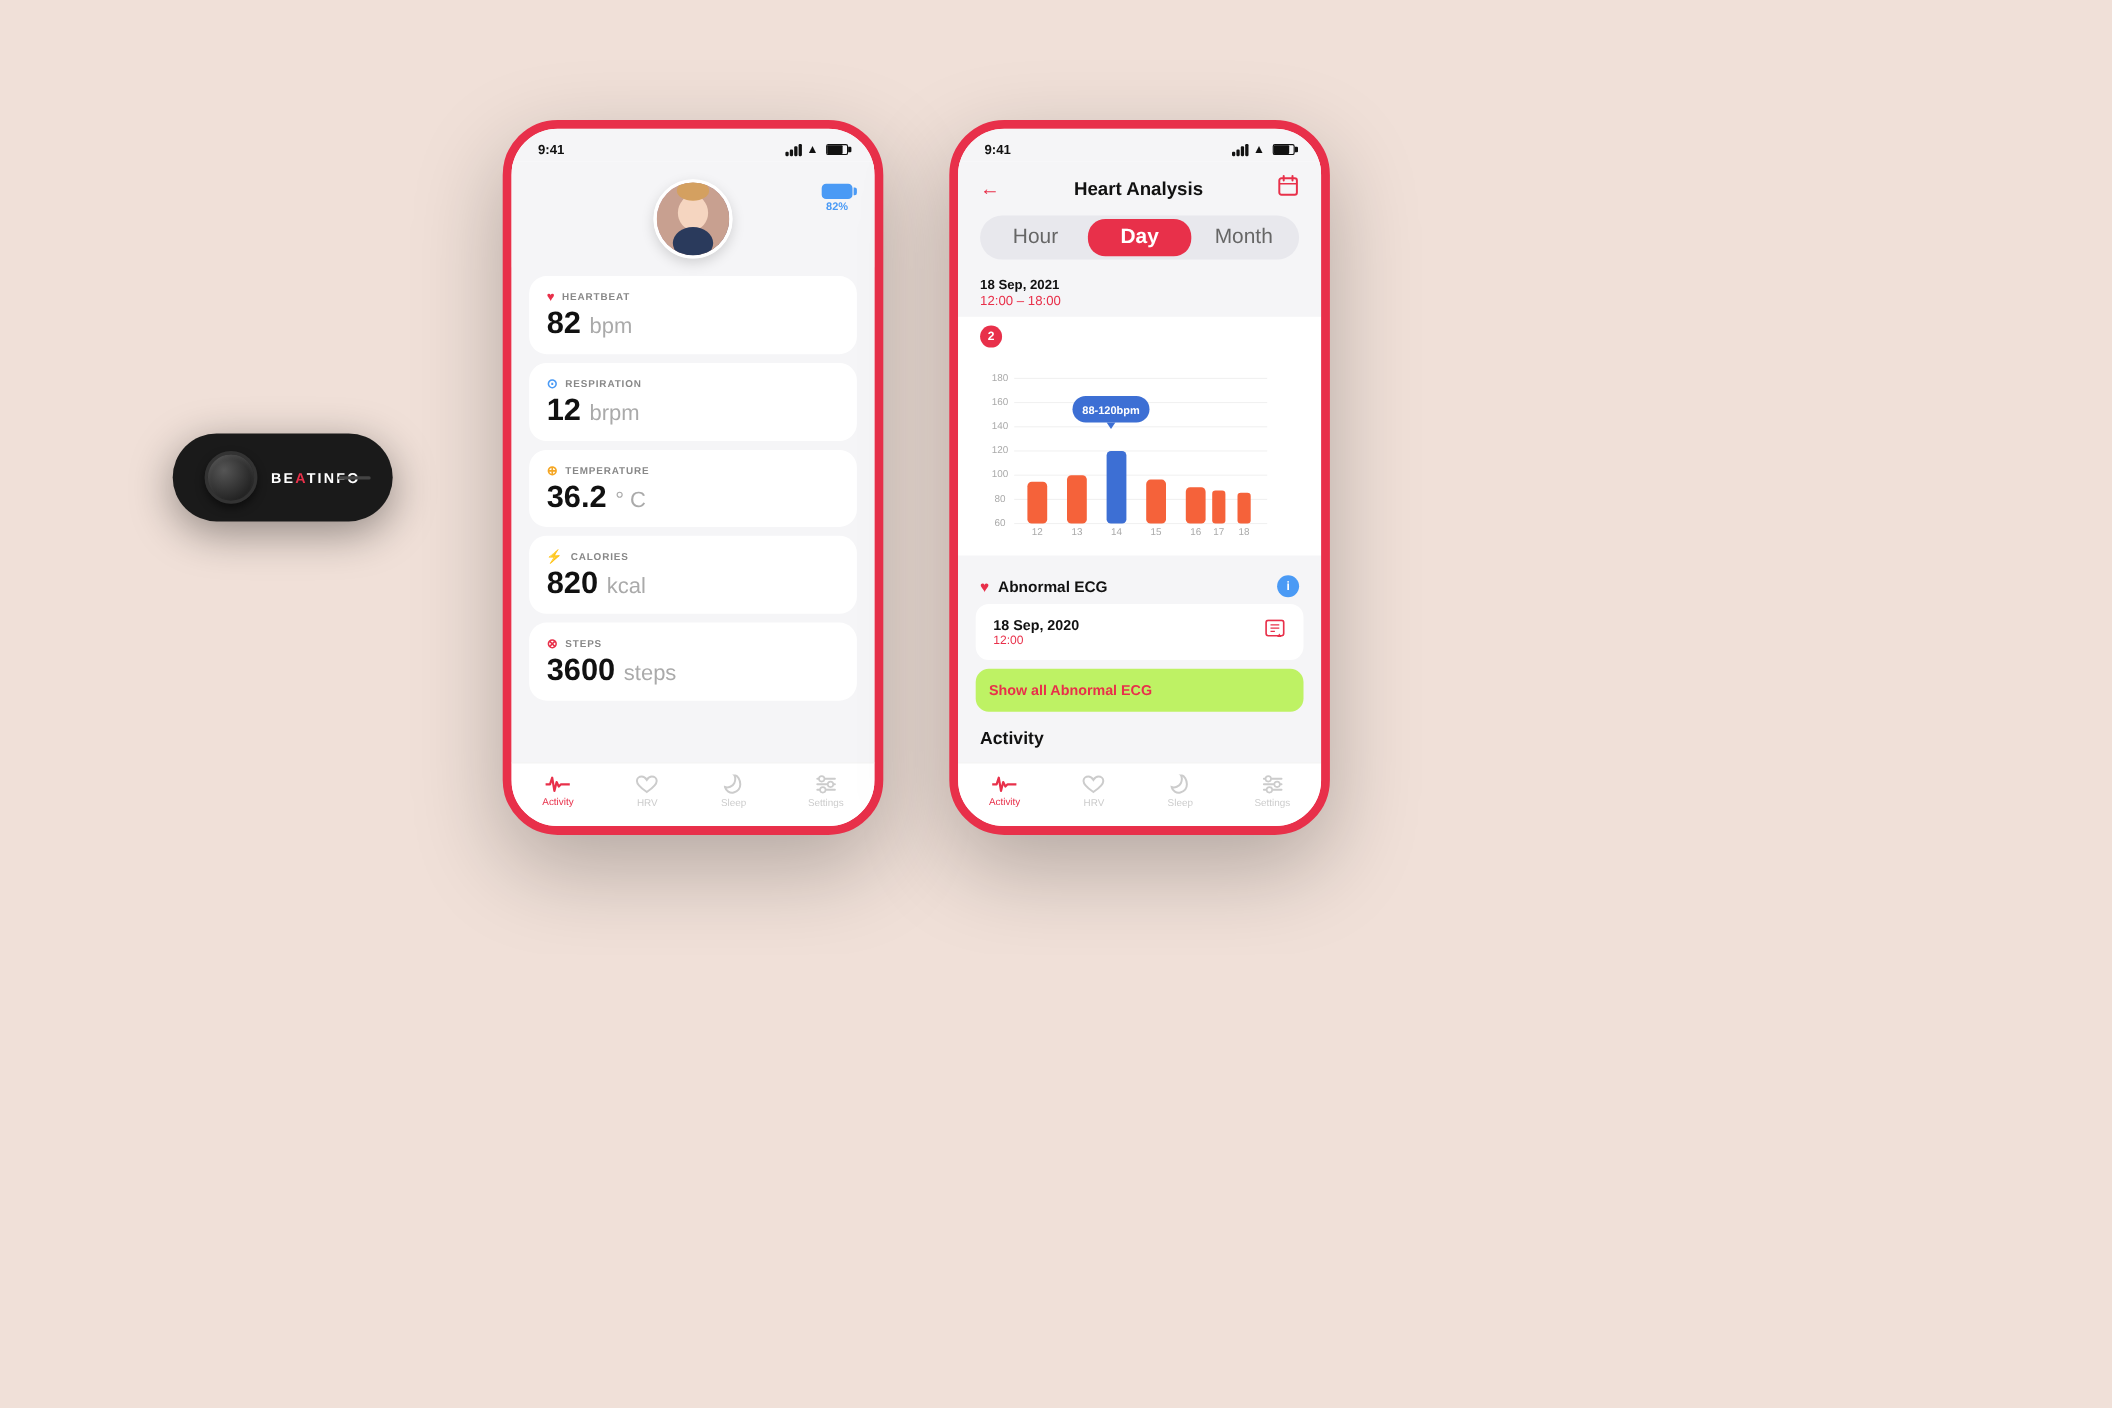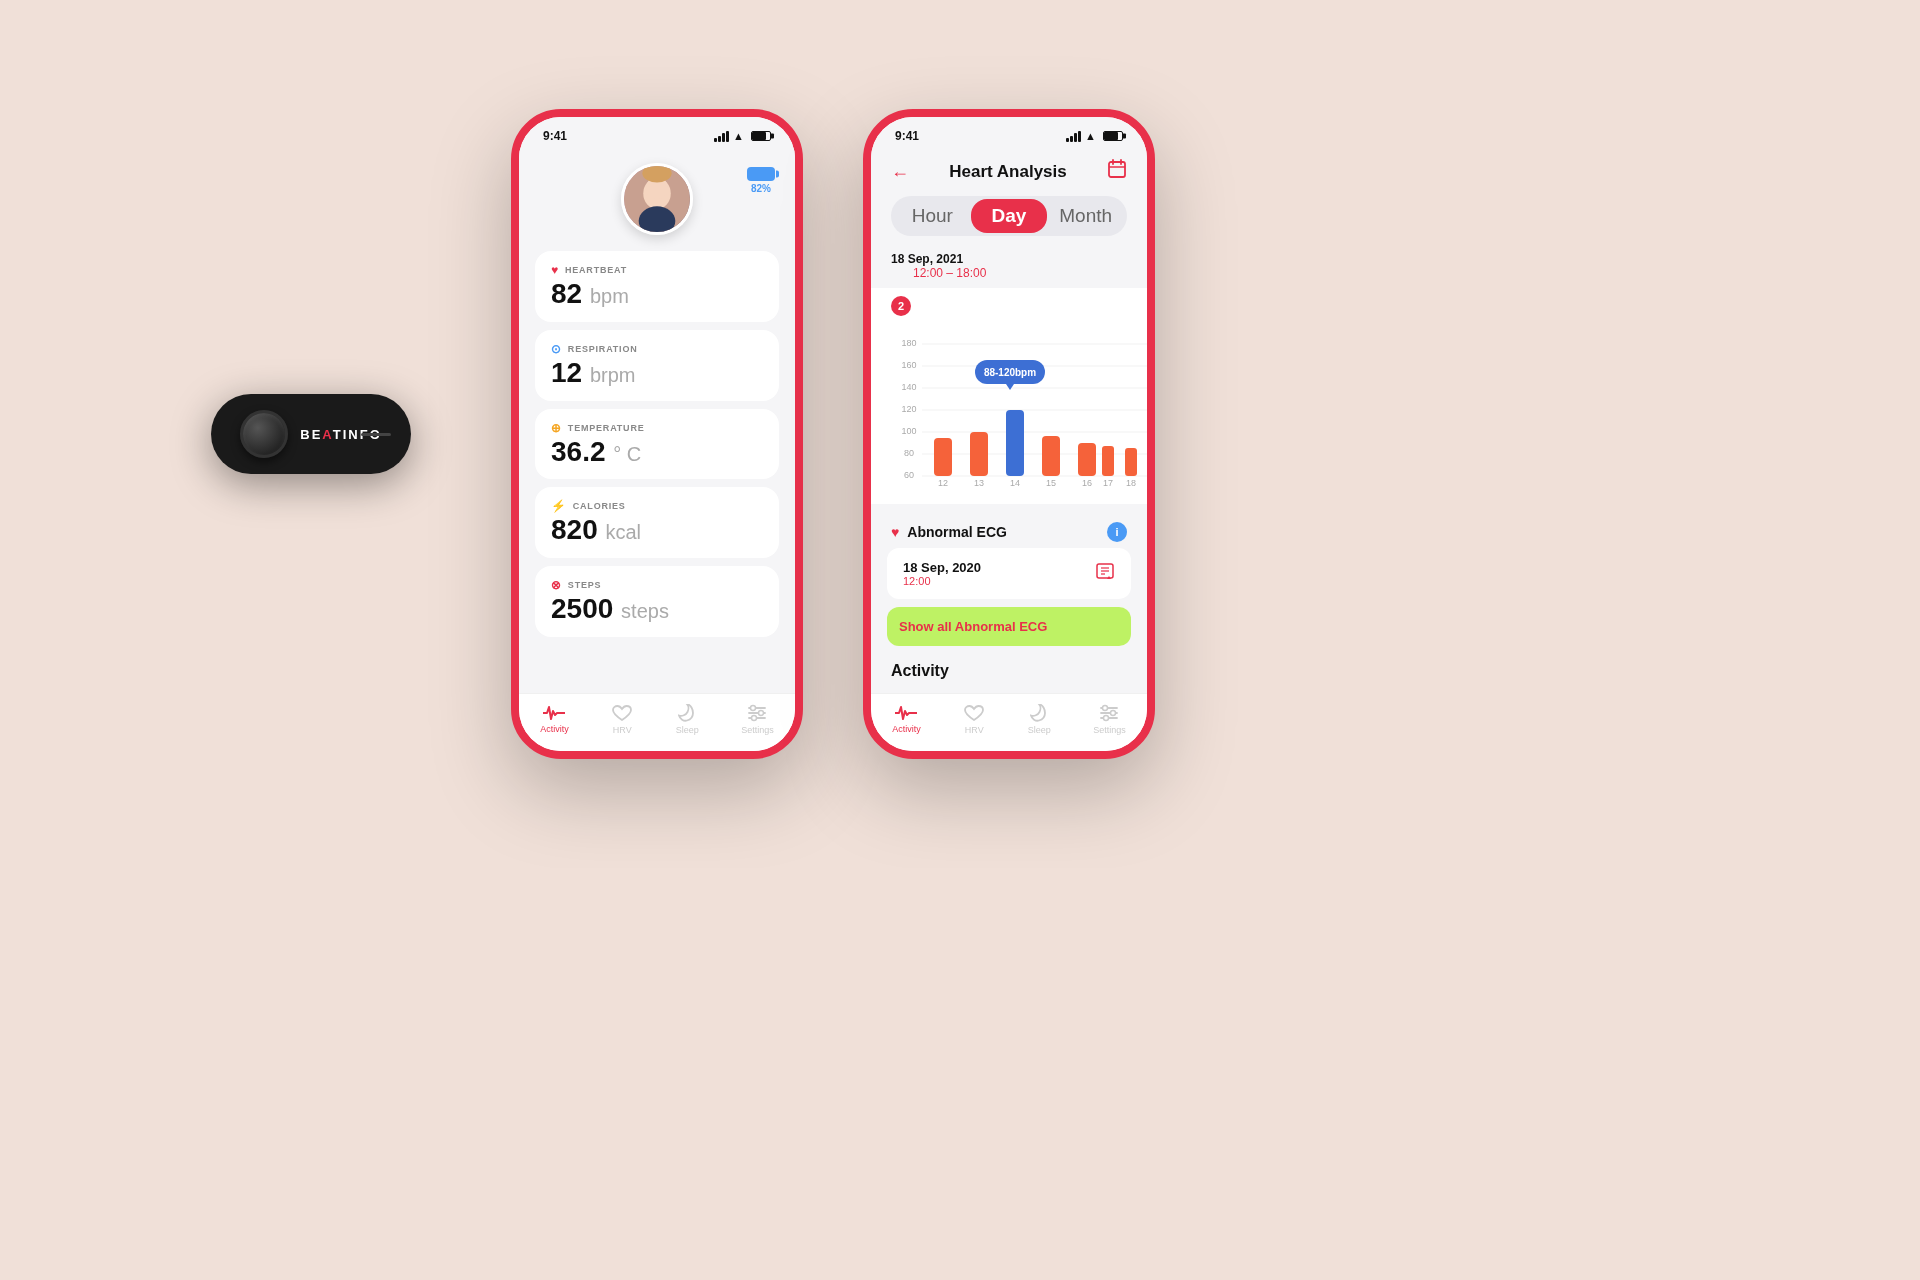--- a/index.html
+++ b/index.html
@@ -59,21 +59,21 @@
       height: 3px;
       background: #444;
       border-radius: 2px;
     }
 
     
     .phone-frame {
       background: white;
       border-radius: 50px;
       border: 8px solid #e8304a;
-      width: 292px;
+      width: 346px;
       height: 650px;
       overflow: hidden;
       position: relative;
       box-shadow: 0 30px 80px rgba(0,0,0,0.25);
       display: flex;
       flex-direction: column;
     }
 
     
     .status-bar {
@@ -311,21 +311,20 @@
     }
     .date-main {
       font-size: 12px;
       font-weight: 700;
       color: #111;
     }
     .date-sub {
       font-size: 12px;
       color: #e8304a;
       font-weight: 500;
-      margin-left: 22px;
     }
 
     
     .chart-area {
       background: white;
       margin: 0 0 8px;
       padding: 12px 16px;
       position: relative;
     }
     .chart-badge {
@@ -518,21 +517,21 @@
             <span class="unit">kcal</span>
           </div>
         </div>
 
         <div class="metric-card">
           <div class="metric-label">
             <span class="metric-icon red">⊗</span>
             <span>STEPS</span>
           </div>
           <div class="metric-value">
-            <span class="bold">2500</span>
+            <span class="bold">3600</span>
             <span class="unit">steps</span>
           </div>
         </div>
       </div>
     </div>
 
     <div class="bottom-nav">
       <div class="nav-item">
         <svg width="22" height="16" viewBox="0 0 22 16">
           <polyline points="0,8 4,8 6,2 8,14 10,6 12,10 14,8 22,8" fill="none" stroke="#e8304a" stroke-width="2" stroke-linecap="round" stroke-linejoin="round"></polyline>

